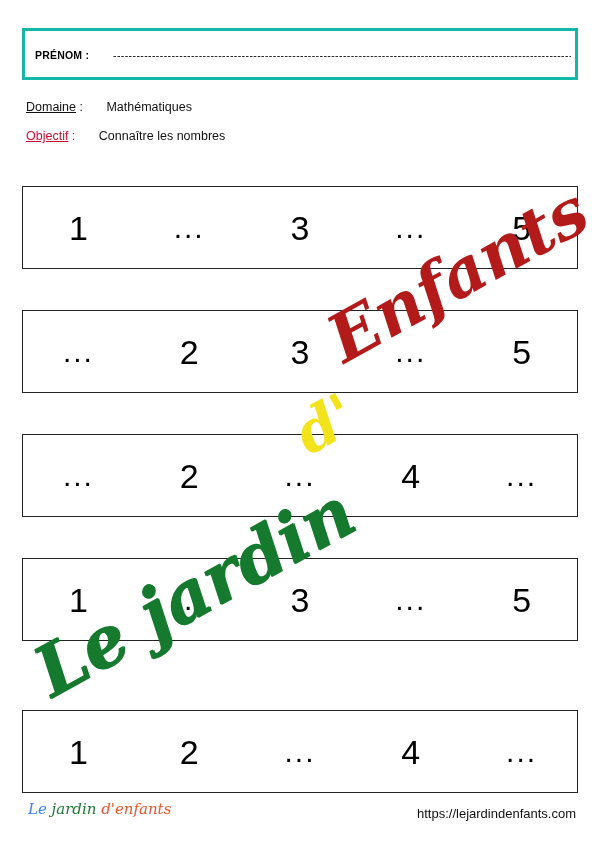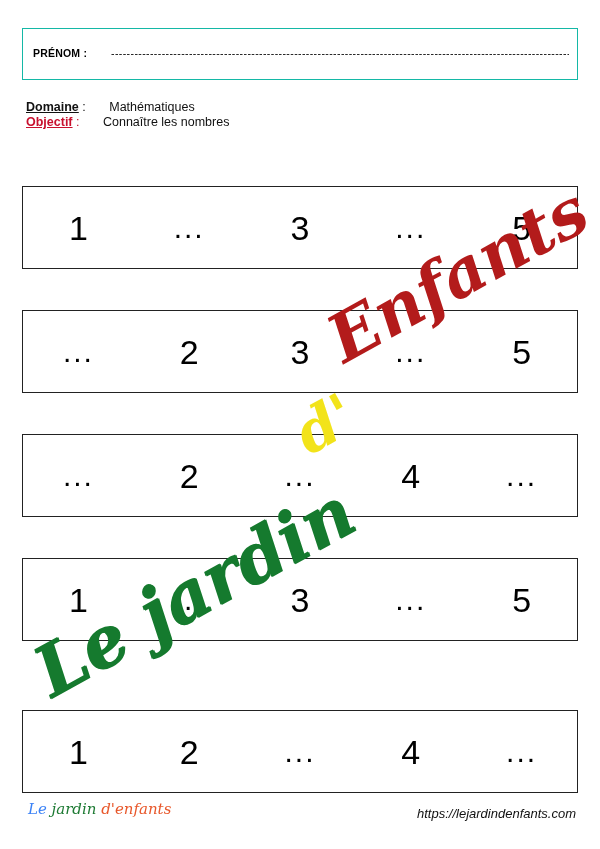--- a/index.html
+++ b/index.html
@@ -22,21 +22,21 @@
     height: 849px;
   }
 
   
   .name-box {
     position: absolute;
     left: 22px;
     top: 28px;
     width: 556px;
     height: 52px;
-    border: 1px solid #14b8a6;
+    border: 3px solid #14b8a6;
     box-sizing: border-box;
   }
   .name-label {
     position: absolute;
     left: 10px;
     top: 18px;
     font-size: 10.5px;
     font-weight: bold;
     color: #000;
     letter-spacing: .2px;
@@ -56,24 +56,24 @@
   
   .meta {
     position: absolute;
     left: 26px;
     font-size: 12.5px;
     color: #111;
     white-space: nowrap;
   }
   .meta .key {
     text-decoration: underline;
-    font-weight: bold;
+    font-weight: normal;
   }
   .meta-domaine { top: 100px; }
-  .meta-objectif { top: 115px; color: #c8102e; }
+  .meta-objectif { top: 129px; color: #c8102e; }
   .meta-objectif .val { color: #c8102e; }
   .meta-consigne { top: 158px; }
   .meta .val { color: #111; margin-left: 20px; }
 
   
   .strip {
     position: absolute;
     left: 22px;
     width: 556px;
     border: 1px solid #222;
@@ -152,21 +152,20 @@
   }
   .footer-logo .le { color: #3b82f6; text-align: right; }
   .footer-logo .jardin { color: #1d7a33; text-align: center; }
   .footer-logo .denfants { color: #e8572a; text-align: right; }
   .footer-url {
     position: absolute;
     right: 24px;
     top: 806px;
     font-size: 13px;
     color: #111;
-    font-style: italic;
   }
 </style>
 </head>
 <body>
 
 <div class="page">
 
   <div class="name-box">
     <span class="name-label">PRÉNOM :</span>
     <span class="name-dots">---------------------------------------------------------------------------------------------------------------------------</span>

